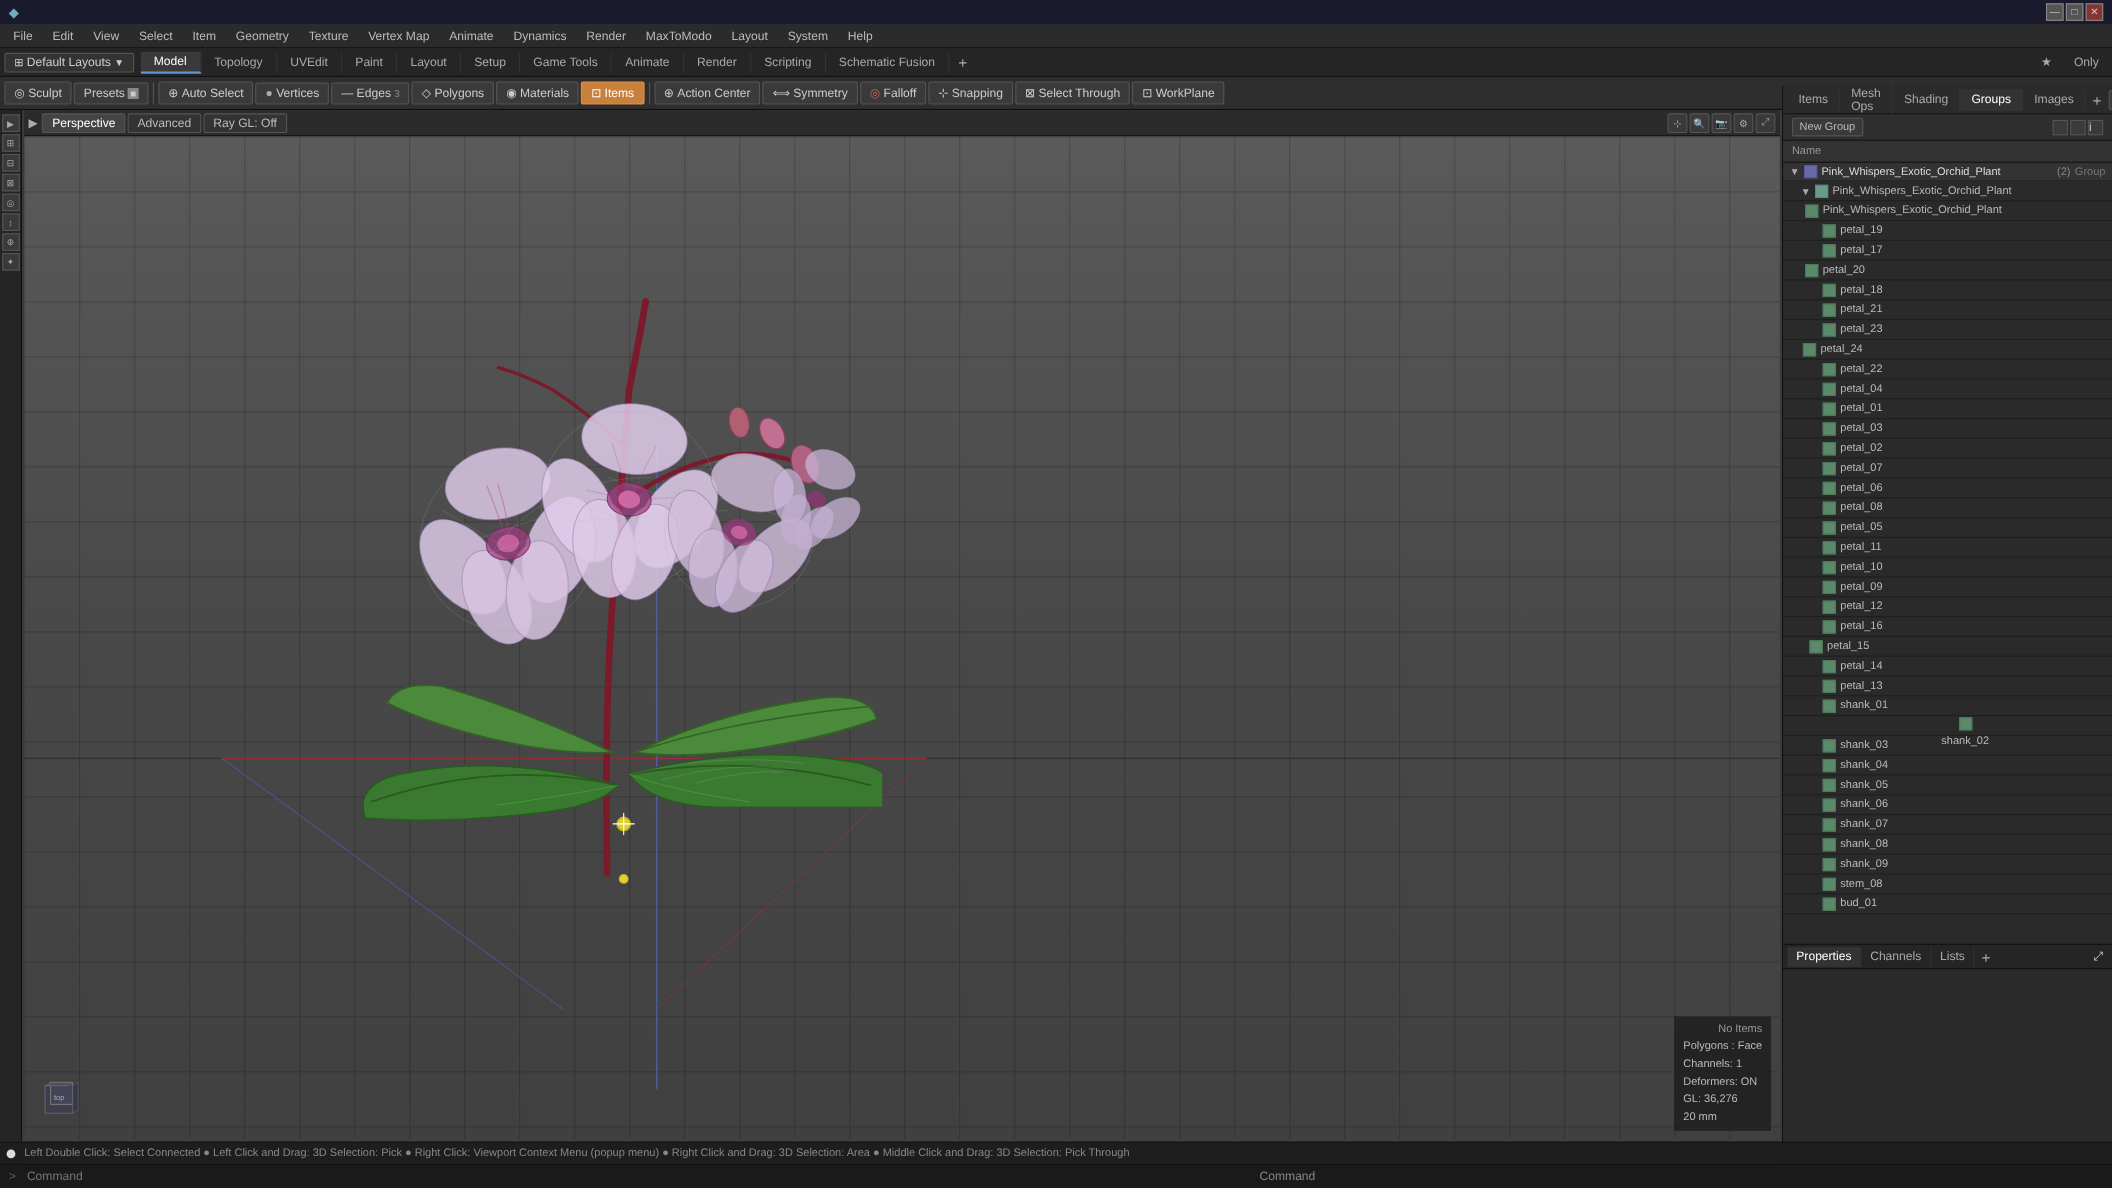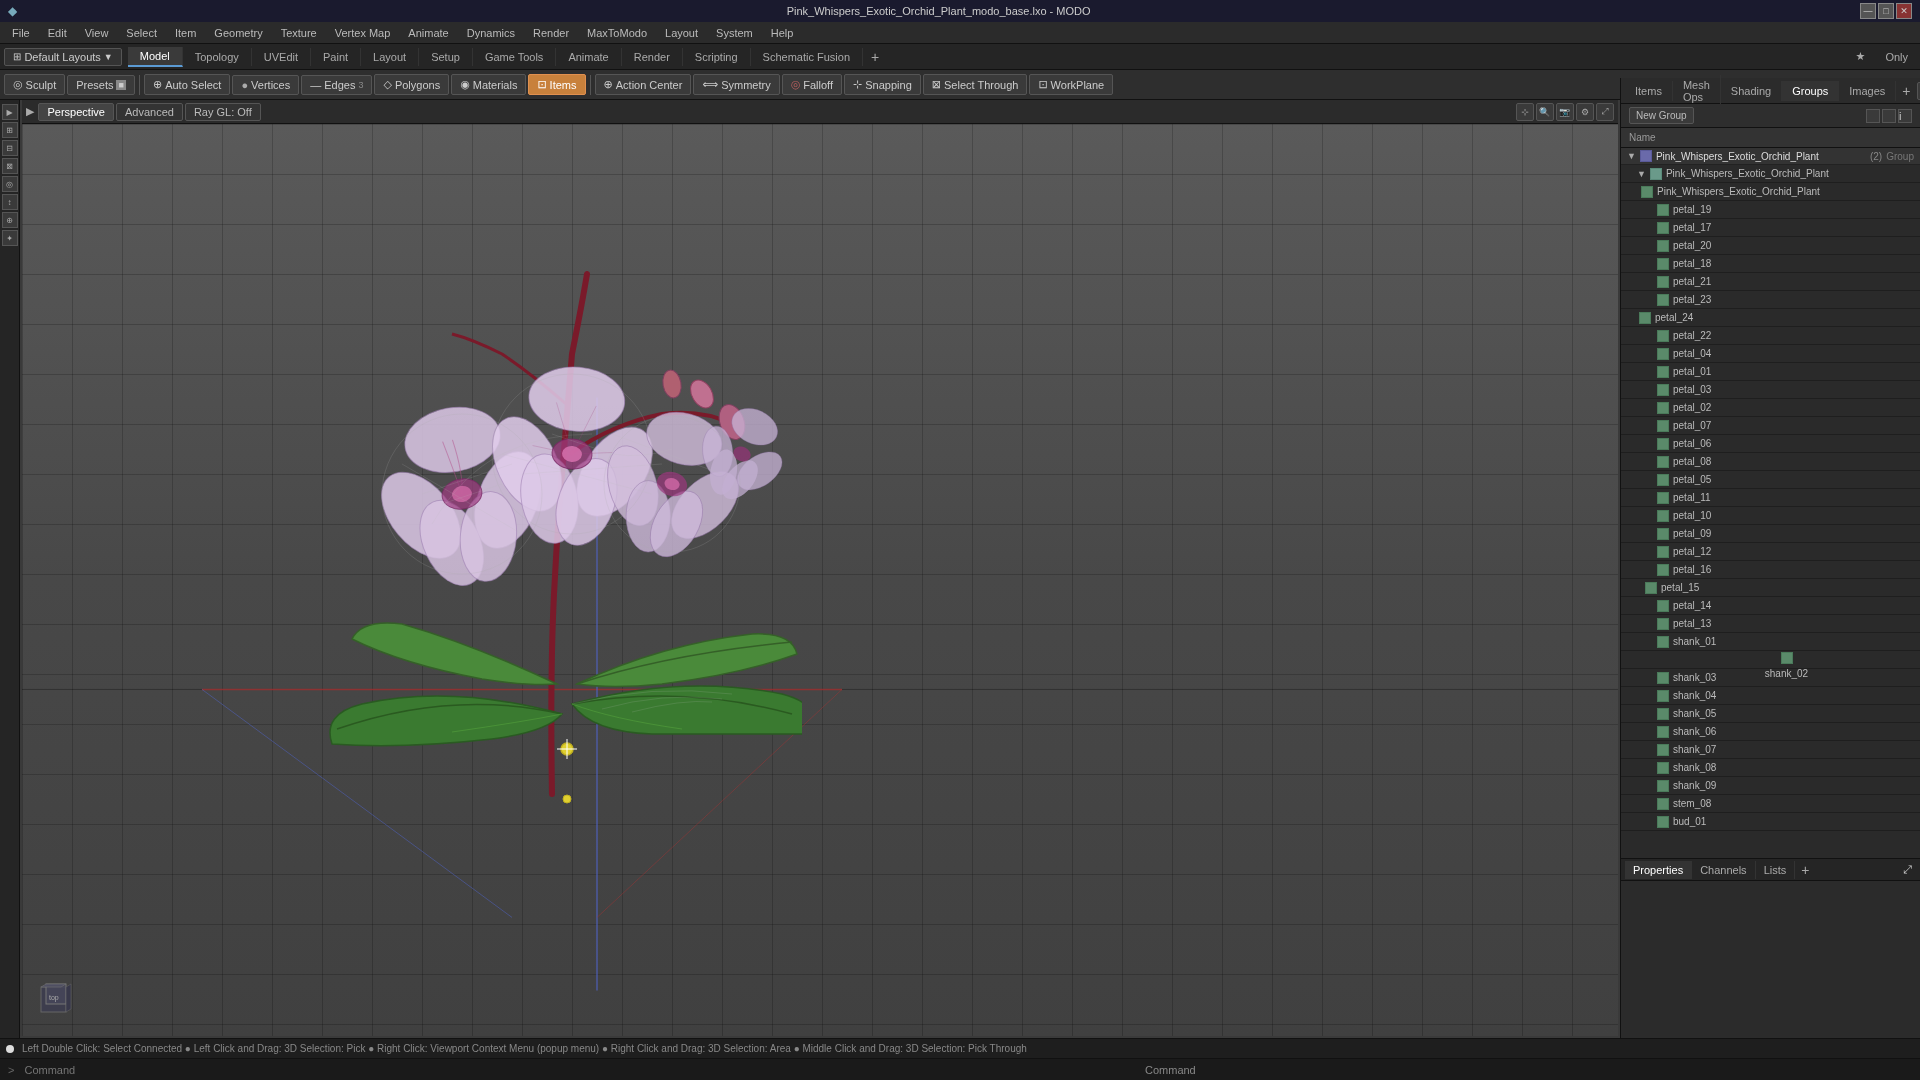--- a/index.html
+++ b/index.html
@@ -189,21 +189,20 @@
 
     #scene-tree::-webkit-scrollbar { width: 6px; }
     #scene-tree::-webkit-scrollbar-track { background: #1e1e1e; }
     #scene-tree::-webkit-scrollbar-thumb { background: #4a4a4a; border-radius: 3px; }
   </style>
 </head>
 <body>
 
 <div id="titlebar">
   <span style="font-size:12px; color:#7ab">◆</span>
-  <span style="flex:1; text-align:center; font-size:11px;">Pink_Whispers_Exotic_Orchid_Plant_modo_base.lxo - MODO</span>
   <div style="display:flex;gap:2px;">
     <div class="title-btn">—</div>
     <div class="title-btn">□</div>
     <div class="title-btn" style="background:#883333;">✕</div>
   </div>
 </div>
 
 <div id="menubar">
   <div class="menu-item">File</div>
   <div class="menu-item">Edit</div>
@@ -369,21 +368,21 @@
       <span class="tree-label">Pink_Whispers_Exotic_Orchid_Plant</span>
     </div>
         <div class="tree-item" style="padding-left: 36px;">
       <span style="display:inline-block;width:12px;height:12px;background:#5a8a6a;border:1px solid #4a7a5a;flex-shrink:0;"></span>
       <span class="tree-label">petal_19</span>
     </div>
         <div class="tree-item" style="padding-left: 36px;">
       <span style="display:inline-block;width:12px;height:12px;background:#5a8a6a;border:1px solid #4a7a5a;flex-shrink:0;"></span>
       <span class="tree-label">petal_17</span>
     </div>
-        <div class="tree-item" style="padding-left: 36px;">
+        <div class="tree-item" style="padding-left: 20px;">
       <span style="display:inline-block;width:12px;height:12px;background:#5a8a6a;border:1px solid #4a7a5a;flex-shrink:0;"></span>
       <span class="tree-label">petal_20</span>
     </div>
         <div class="tree-item" style="padding-left: 36px;">
       <span style="display:inline-block;width:12px;height:12px;background:#5a8a6a;border:1px solid #4a7a5a;flex-shrink:0;"></span>
       <span class="tree-label">petal_18</span>
     </div>
         <div class="tree-item" style="padding-left: 36px;">
       <span style="display:inline-block;width:12px;height:12px;background:#5a8a6a;border:1px solid #4a7a5a;flex-shrink:0;"></span>
       <span class="tree-label">petal_21</span>
@@ -657,20 +656,28 @@
 
         <circle cx="265" cy="575" r="6" fill="#e0d030" stroke="#c0b020" stroke-width="1.5"></circle>
         <line x1="265" y1="565" x2="265" y2="585" stroke="#fff" stroke-width="1"></line>
         <line x1="255" y1="575" x2="275" y2="575" stroke="#fff" stroke-width="1"></line>
 
         <circle cx="265" cy="625" r="4" fill="#e0d030" stroke="#c0b020" stroke-width="1"></circle>
 
         <path d="M270,530 Q350,510 430,520 M300,535 Q360,518 420,525 M330,538 Q380,525 410,528" fill="none" stroke="rgba(200,200,200,0.3)" stroke-width="0.5"></path>
       </svg>
 
+      <div id="viewport-info">
+        <div style="text-align:right;color:#999;">No Items</div>
+        <div>Polygons : Face</div>
+        <div>Channels: 1</div>
+        <div>Deformers: ON</div>
+        <div>GL: 36,276</div>
+        <div>20 mm</div>
+      </div>
 
       <div id="cube-gizmo">
         <svg width="40" height="40" viewBox="0 0 40 40">
           <rect x="5" y="5" width="25" height="25" fill="rgba(60,60,80,0.8)" stroke="#666" stroke-width="1"></rect>
           <rect x="10" y="2" width="20" height="20" fill="rgba(70,70,90,0.8)" stroke="#777" stroke-width="1"></rect>
           <polygon points="5,5 10,2 30,2 25,5" fill="rgba(80,80,100,0.9)" stroke="#777" stroke-width="0.5"></polygon>
           <polygon points="30,5 30,30 35,27 35,2" fill="rgba(55,55,75,0.9)" stroke="#666" stroke-width="0.5"></polygon>
           <text x="13" y="18" fill="#aaa" font-size="7">top</text>
         </svg>
       </div>

